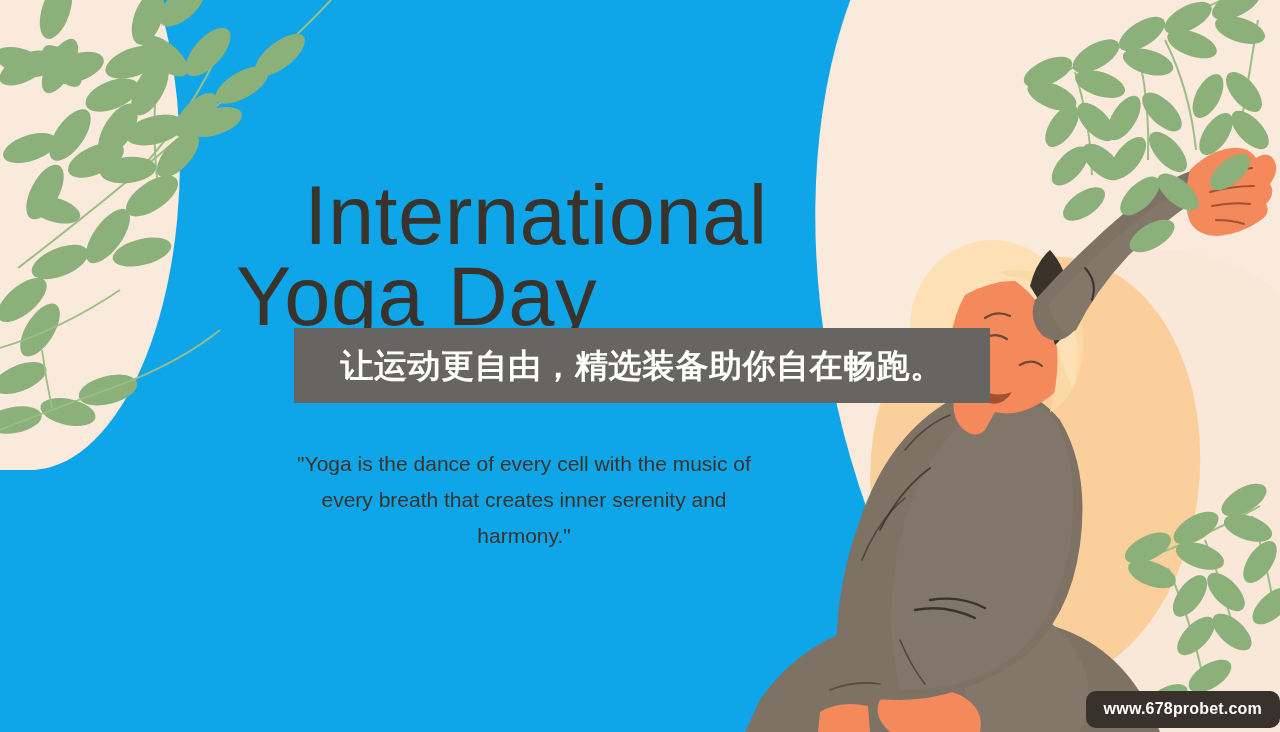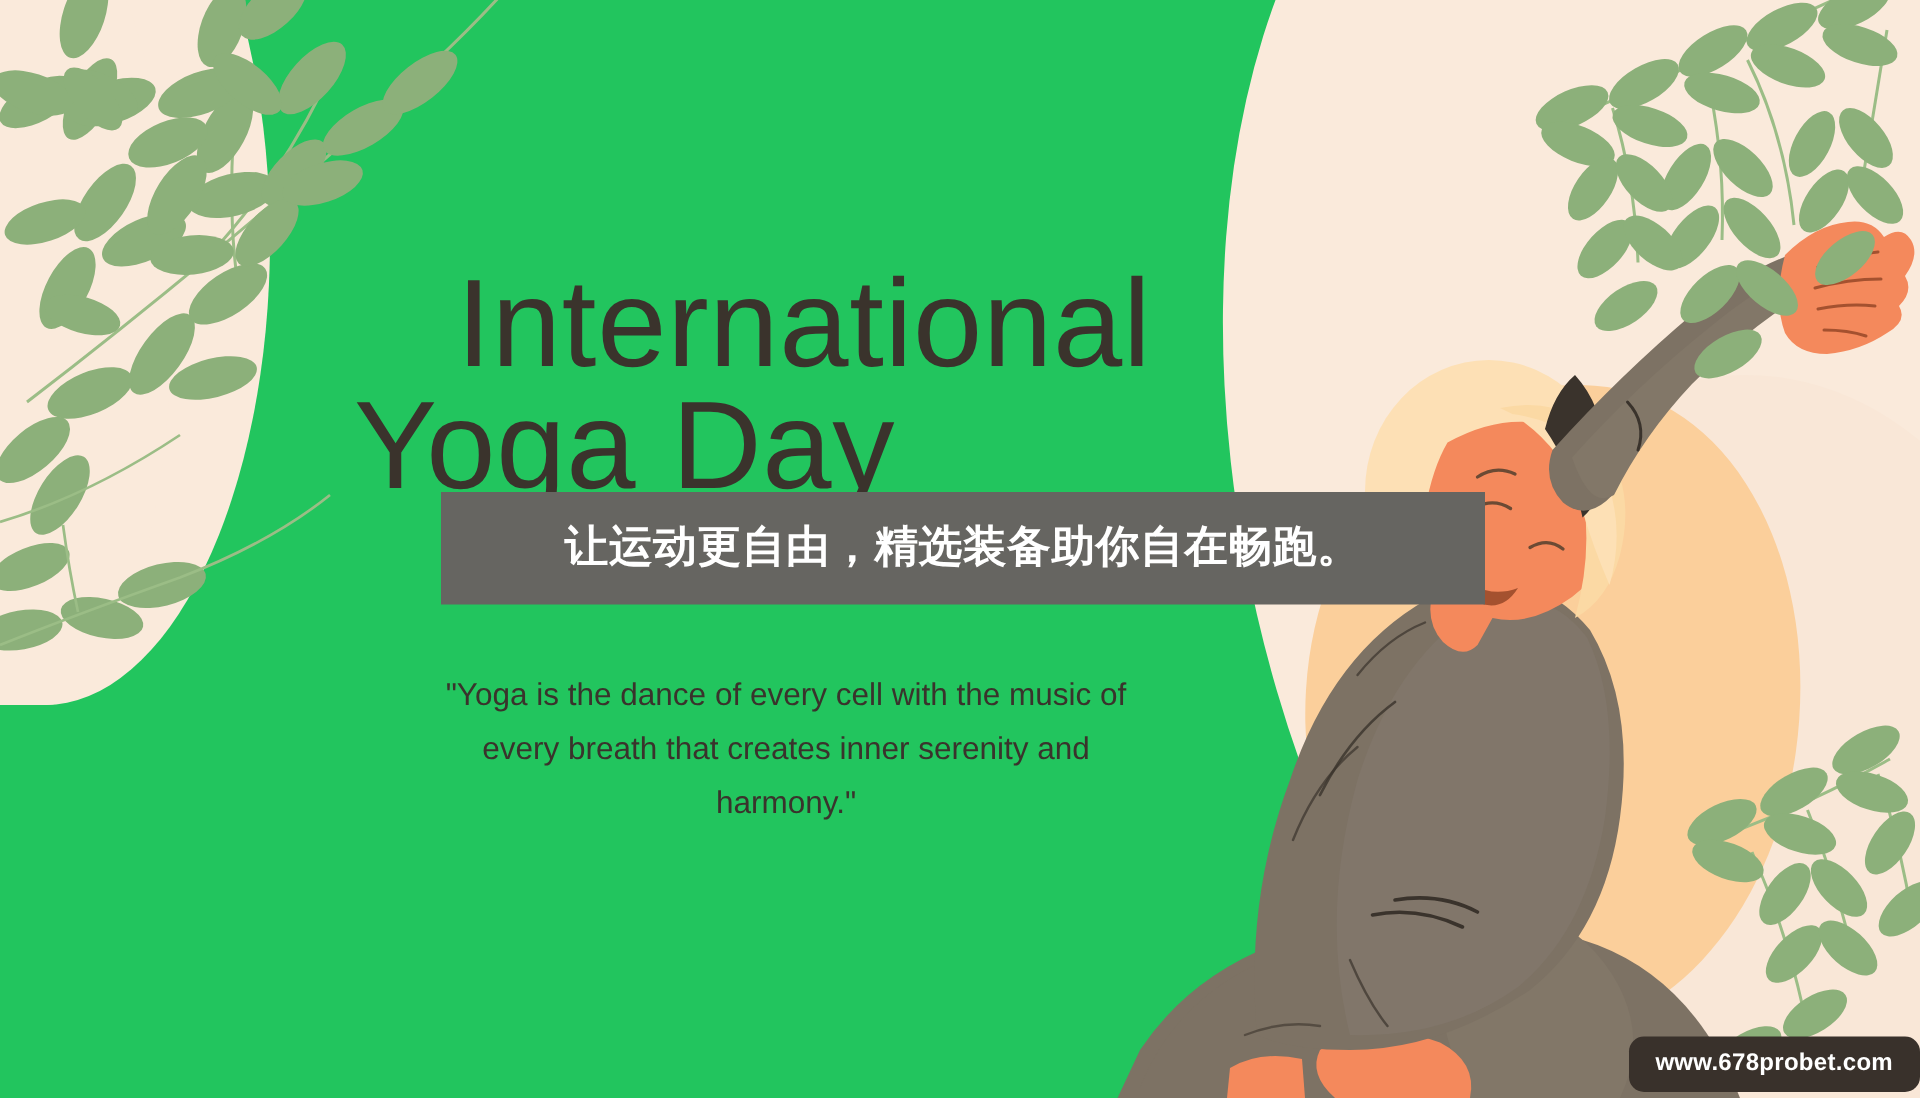--- a/index.html
+++ b/index.html
@@ -3,21 +3,21 @@
 <meta charset="utf-8">
 <style>
   html,body{margin:0;padding:0;background:#ffffff;}
   body{font-family:"Liberation Sans","DejaVu Sans",sans-serif;}
 
   #stage{
     position:relative;
     width:1280px;
     height:732px;
     overflow:hidden;
-    background:#22c55e;
+    background:#0ea5e9;
   }
 
   
   .blob{position:absolute;pointer-events:none;}
 
   .blob-left{
     left:-120px; top:-150px;
     width:300px; height:620px;
     background:#faeadb;
     border-radius:0 50% 50% 0 / 0 50% 50% 0;
@@ -88,21 +88,21 @@
     position:absolute;
     left:294px; top:328px;
     width:696px; height:75px;
     background:#666561;
     display:flex;
     align-items:center;
     justify-content:center;
   }
   .banner-text{
     color:#ffffff;
-    font-size:29px;
+    font-size:33px;
     font-weight:bold;
     letter-spacing:0.5px;
     white-space:nowrap;
     line-height:1;
   }
 
   
   .watermark{
     position:absolute;
     right:0px; bottom:4px;

